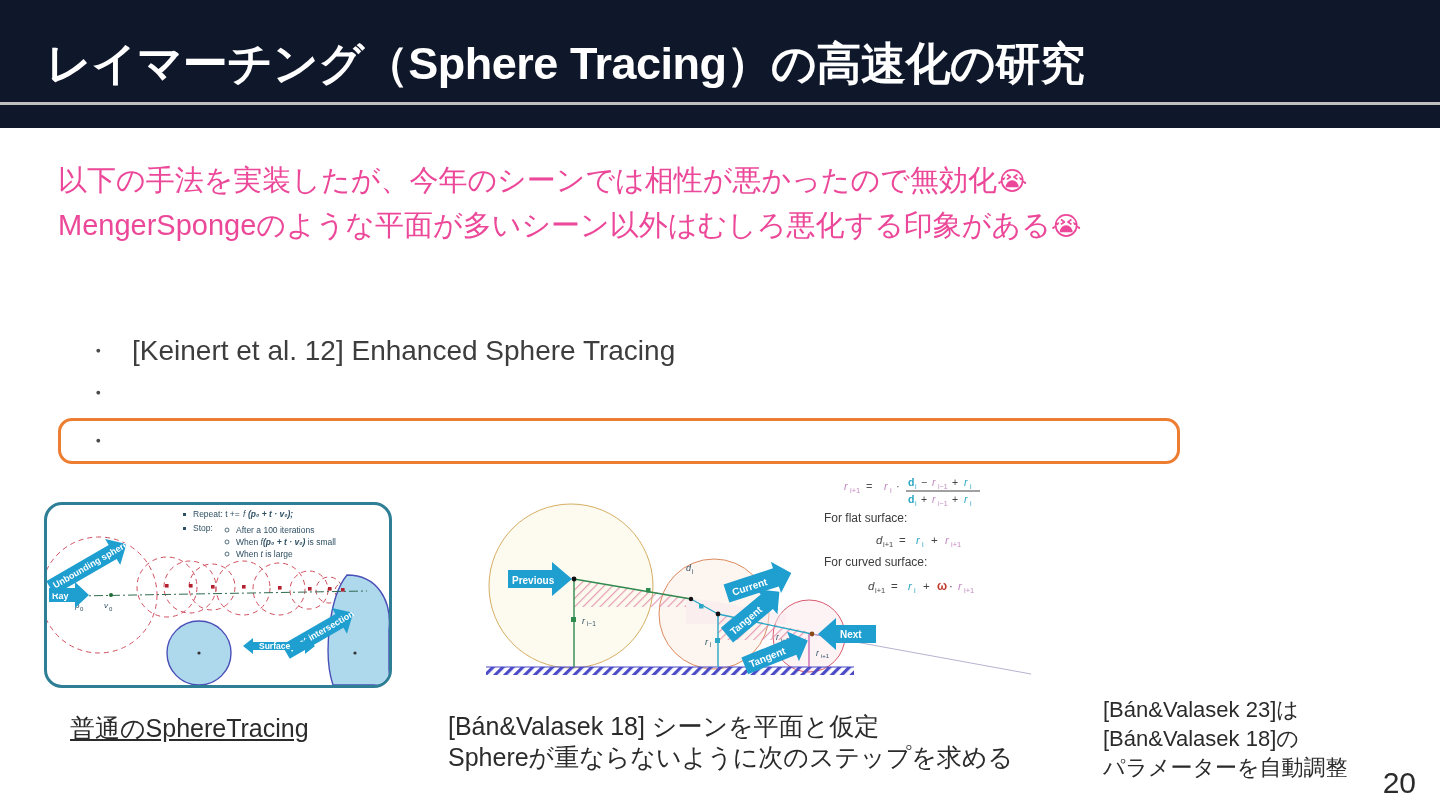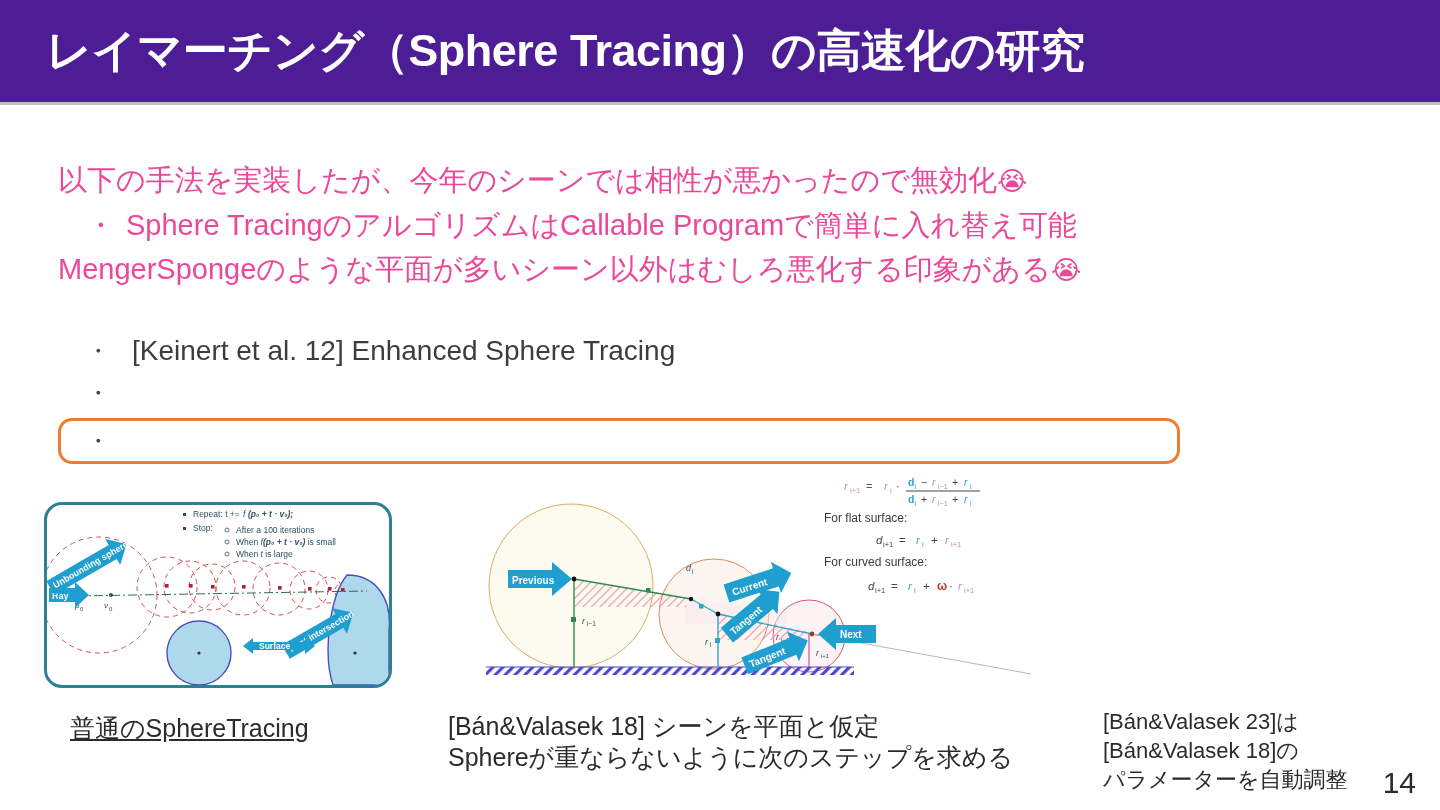--- a/index.html
+++ b/index.html
@@ -14,22 +14,22 @@
     overflow: hidden;
     font-family: "Liberation Sans", "DejaVu Sans", sans-serif;
     color: #3a3a3a;
   }
 
   
   #title-bar {
     position: absolute;
     left: 0; top: 0;
     width: 1440px;
-    height: 102px;
-    background: #4c1d95;
+    height: 128px;
+    background: #0f172a;
     box-sizing: border-box;
   }
   #title-bar .title-text {
     position: absolute;
     left: 46px;
     top: 50%;
     transform: translateY(-50%);
     color: #ffffff;
     font-size: 45px;
     font-weight: bold;
@@ -115,21 +115,21 @@
   #figure-normal-st svg { display: block; }
   .cap {
     position: absolute;
     font-size: 25px;
     color: #2b2b2b;
     line-height: 31px;
     white-space: pre-line;
   }
   #cap-fig1 { left: 70px; top: 245px; text-decoration: underline; }
   #cap-fig2 { left: 448px; top: 243px; }
-  #cap-fig3 { left: 1103px; top: 227px; font-size: 22px; line-height: 29px; margin-top: 12px; }
+  #cap-fig3 { left: 1103px; top: 227px; font-size: 22px; line-height: 29px; }
 
   
   #figure-bv {
     position: absolute;
     left: 486px; top: 6px;
     width: 560px; height: 208px;
   }
   #figure-bv svg { display: block; }
 
   
@@ -151,21 +151,20 @@
 </head>
 <body>
 
 <div id="title-bar">
   <div class="title-text">レイマーチング（Sphere Tracing）の高速化の研究</div>
 </div>
 <div id="title-underline"></div>
 
 <div id="intro-block">
   <div class="line"><span>以下の手法を実装したが、今年のシーンでは相性が悪かったので無効化</span><span class="emoji">😭</span></div>
-  <div class="line indented"><span class="inline-bullet">・</span><span>Sphere TracingのアルゴリズムはCallable Programで簡単に入れ替え可能</span></div>
   <div class="line"><span>MengerSpongeのような平面が多いシーン以外はむしろ悪化する印象がある</span><span class="emoji">😭</span></div>
 </div>
 
 <div id="ref-list">
   <div class="ref-row">
     <span class="bullet">・</span>
     <span class="ref-text">[Keinert et al. 12] Enhanced Sphere Tracing</span>
   </div>
   <div class="ref-row">
     <span class="bullet">・</span>
@@ -383,13 +382,13 @@
       </g>
     </svg>
   </div>
   <div class="cap" id="cap-fig2">[Bán&amp;Valasek 18] シーンを平面と仮定
 Sphereが重ならないように次のステップを求める</div>
   <div class="cap" id="cap-fig3">[Bán&amp;Valasek 23]は
 [Bán&amp;Valasek 18]の
 パラメーターを自動調整</div>
 </div>
 
-<div id="page-number">14</div>
+<div id="page-number">20</div>
 
 </body></html>

